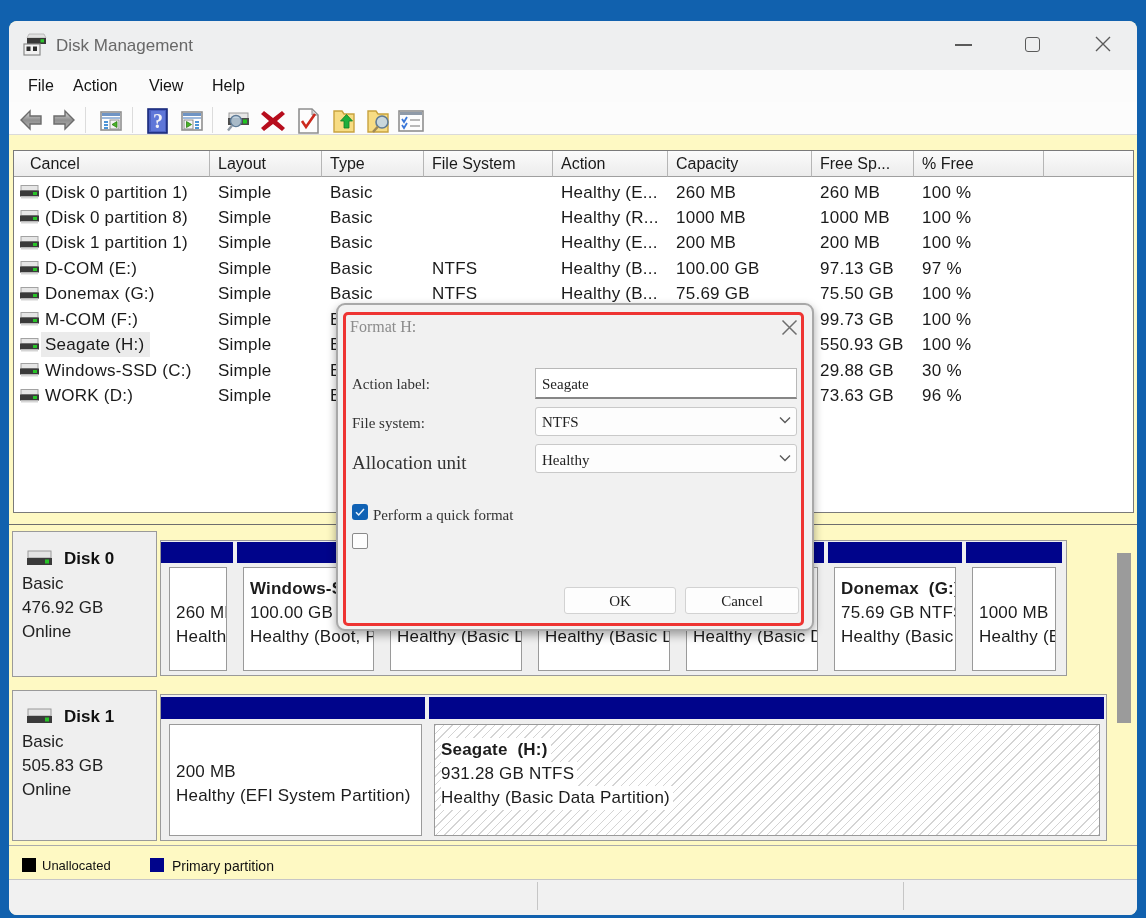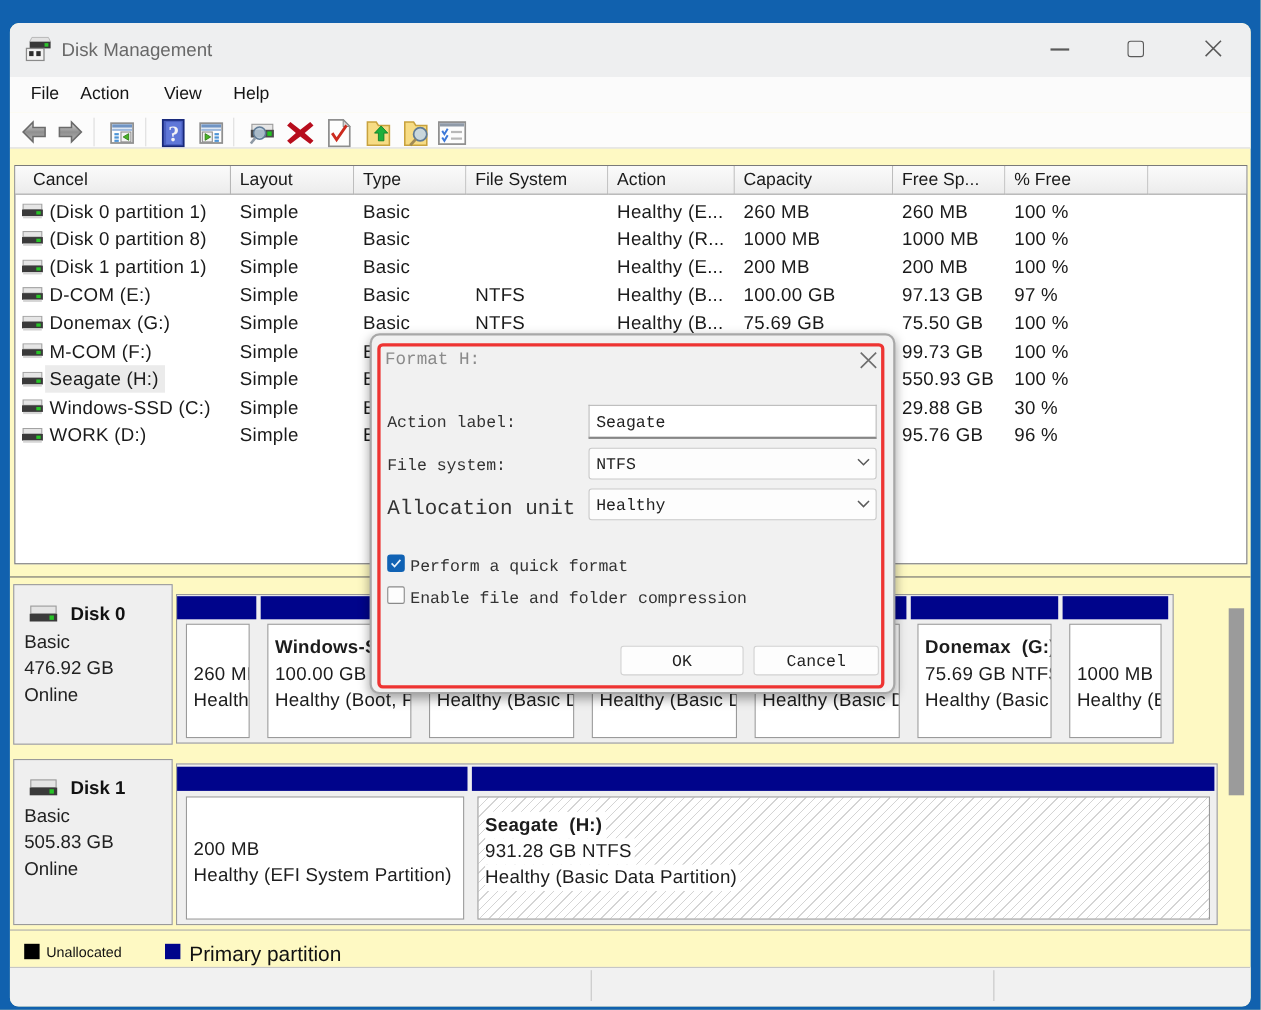--- a/index.html
+++ b/index.html
@@ -1,21 +1,21 @@
 <!DOCTYPE html>
 <html><head>
 <meta charset="utf-8">
 <style>
 html,body{margin:0;padding:0}
 body{width:1146px;height:918px;background:#1161ae;position:relative;overflow:hidden;
 font-family:"Liberation Sans",sans-serif;}
 .a{position:absolute}
 #win{left:9px;top:21px;width:1128px;height:894px;background:#fef9c3;border-radius:8px;overflow:hidden}
 .t{white-space:nowrap;line-height:1}
-.mono{font-family:Liberation Mono, monospace}
+.mono{font-family:Liberation Serif, serif}
 .hdrcell{box-sizing:border-box;border-right:1px solid #b6b6b6;border-bottom:1px solid #9f9f9f;
 background:linear-gradient(#fbfbfb,#ececec);height:26px}
 .navy{background:#00048b}
 .pbox{background:#fff;border:1px solid #9a9a9a;box-sizing:border-box;overflow:hidden}
 .ptxt{position:absolute;left:6px;font-size:17px;letter-spacing:.2px;color:#1c1c1c;white-space:nowrap}
 .sep{width:1px;background:#dcdcdc;position:absolute;top:86px;height:26px}
 </style>
 </head>
 <body>
 <div id="win" class="a">
@@ -255,21 +255,21 @@
           <rect x="1" y="5.5" width="19" height="6" fill="#3a3a3a"></rect>
           <rect x="14" y="7" width="4" height="3" fill="#27c427"></rect>
           <rect x="2" y="11.5" width="17" height="2" fill="#d5d5d5"></rect>
         </svg></div>
       <div class="a t" style="left:36px;top:366.1px;font-size:17px;letter-spacing:.25px;color:#1a1a1a">WORK (D:)</div>
       <div class="a t" style="left:209px;top:366.1px;font-size:17px;letter-spacing:.25px;color:#1a1a1a">Simple</div>
       <div class="a t" style="left:321px;top:366.1px;font-size:17px;letter-spacing:.25px;color:#1a1a1a">Basic</div>
       <div class="a t" style="left:423px;top:366.1px;font-size:17px;letter-spacing:.25px;color:#1a1a1a">NTFS</div>
       <div class="a t" style="left:552px;top:366.1px;font-size:17px;letter-spacing:.25px;color:#1a1a1a">Healthy (B...</div>
       <div class="a t" style="left:667px;top:366.1px;font-size:17px;letter-spacing:.25px;color:#1a1a1a">95.78 GB</div>
-      <div class="a t" style="left:811px;top:366.1px;font-size:17px;letter-spacing:.25px;color:#1a1a1a">95.76 GB</div>
+      <div class="a t" style="left:811px;top:366.1px;font-size:17px;letter-spacing:.25px;color:#1a1a1a">73.63 GB</div>
       <div class="a t" style="left:913px;top:366.1px;font-size:17px;letter-spacing:.25px;color:#1a1a1a">96 %</div>
     </div>
 
 <div class="a" style="left:0;top:503px;width:1128px;height:1px;background:#6e6e6e"></div>
 
 <div class="a" style="left:3px;top:510px;width:145px;height:146px;background:#efefef;border:1px solid #9a9a9a;box-sizing:border-box"></div>
 <svg class="a" style="left:17px;top:529px" width="27" height="17" viewBox="0 0 27 17">
   <rect x="2" y="1" width="23" height="7" fill="#e4e4e4" stroke="#9a9a9a"></rect>
   <rect x="1" y="8" width="25" height="7" fill="#3a3a3a"></rect>
   <rect x="19" y="9.5" width="4" height="4" fill="#27c427"></rect>
@@ -342,21 +342,21 @@
         <div class="ptxt" style="top:61px;background:#fff;padding:2px 3px 2px 0">Healthy (Basic Data Partition)</div>
       </div>
     </div>
 
 <div class="a" style="left:1108px;top:532px;width:14px;height:170px;background:#9b9b9b"></div>
 
 <div class="a" style="left:0;top:824px;width:1128px;height:1px;background:#ababab"></div>
 <div class="a" style="left:13px;top:837px;width:14px;height:14px;background:#000"></div>
 <div class="a t" style="left:33px;top:838px;font-size:13px;color:#111">Unallocated</div>
 <div class="a" style="left:141px;top:837px;width:14px;height:14px;background:#00048b"></div>
-<div class="a t" style="left:163px;top:838px;font-size:19px;color:#111">Primary partition</div>
+<div class="a t" style="left:163px;top:838px;font-size:14px;color:#111">Primary partition</div>
 
 <div class="a" style="left:0;top:858px;width:1128px;height:36px;background:#f1f1f1;border-top:1px solid #c6c6c6;box-sizing:border-box"></div>
 <div class="a" style="left:528px;top:861px;width:1px;height:28px;background:#c6c6c6"></div>
 <div class="a" style="left:894px;top:861px;width:1px;height:28px;background:#c6c6c6"></div>
 
 <div class="a" style="left:327px;top:282px;width:478px;height:328px;background:#f1f1f1;border:2px solid #a8a8a8;border-radius:9px;box-sizing:border-box;box-shadow:0 4px 10px rgba(0,0,0,0.35)"></div>
 <div class="a" style="left:334px;top:291px;width:461px;height:314px;border:3px solid #ee3432;border-radius:5px;box-sizing:border-box"></div>
 <div class="a t mono" style="left:341px;top:298px;font-size:16px;color:#8b8b8b">Format H:</div>
 <svg class="a" style="left:772px;top:298px" width="17" height="17" viewBox="0 0 17 17">
   <path d="M1.5 1.5 L15.5 15.5 M15.5 1.5 L1.5 15.5" stroke="#6e6e6e" stroke-width="1.5"></path>
@@ -375,19 +375,18 @@
 <div class="a t mono" style="left:533px;top:432px;font-size:15px;color:#222">Healthy</div>
 <svg class="a" style="left:770px;top:433px" width="12" height="8" viewBox="0 0 12 8">
       <path d="M1 1.5 L6 6.5 L11 1.5" fill="none" stroke="#5a5a5a" stroke-width="1.4"></path>
     </svg>
 <div class="a" style="left:343px;top:483px;width:16px;height:16px;background:#1062b4;border-radius:3px"></div>
 <svg class="a" style="left:345px;top:485px" width="12" height="12" viewBox="0 0 12 12">
       <path d="M2 6.2 L4.7 9 L10 3" fill="none" stroke="#e8f2fb" stroke-width="1.5"></path>
     </svg>
 <div class="a t mono" style="left:364px;top:487px;font-size:15px;color:#333">Perform a quick format</div>
 <div class="a" style="left:343px;top:512px;width:16px;height:16px;background:#fdfdfd;border:1px solid #8a8a8a;border-radius:2px;box-sizing:border-box"></div>
-<div class="a t mono" style="left:364px;top:516px;font-size:15px;color:#333">Enable file and folder compression</div>
 <div class="a" style="left:555px;top:566px;width:112px;height:27px;background:#fdfdfd;border:1px solid #d2d2d2;border-radius:3px;box-sizing:border-box"></div>
 <div class="a t mono" style="left:555px;top:573px;width:112px;text-align:center;font-size:15px;color:#222">OK</div>
 <div class="a" style="left:676px;top:566px;width:114px;height:27px;background:#fdfdfd;border:1px solid #d2d2d2;border-radius:3px;box-sizing:border-box"></div>
 <div class="a t mono" style="left:676px;top:573px;width:114px;text-align:center;font-size:15px;color:#222">Cancel</div>
 
 </div>
 
 </body></html>

